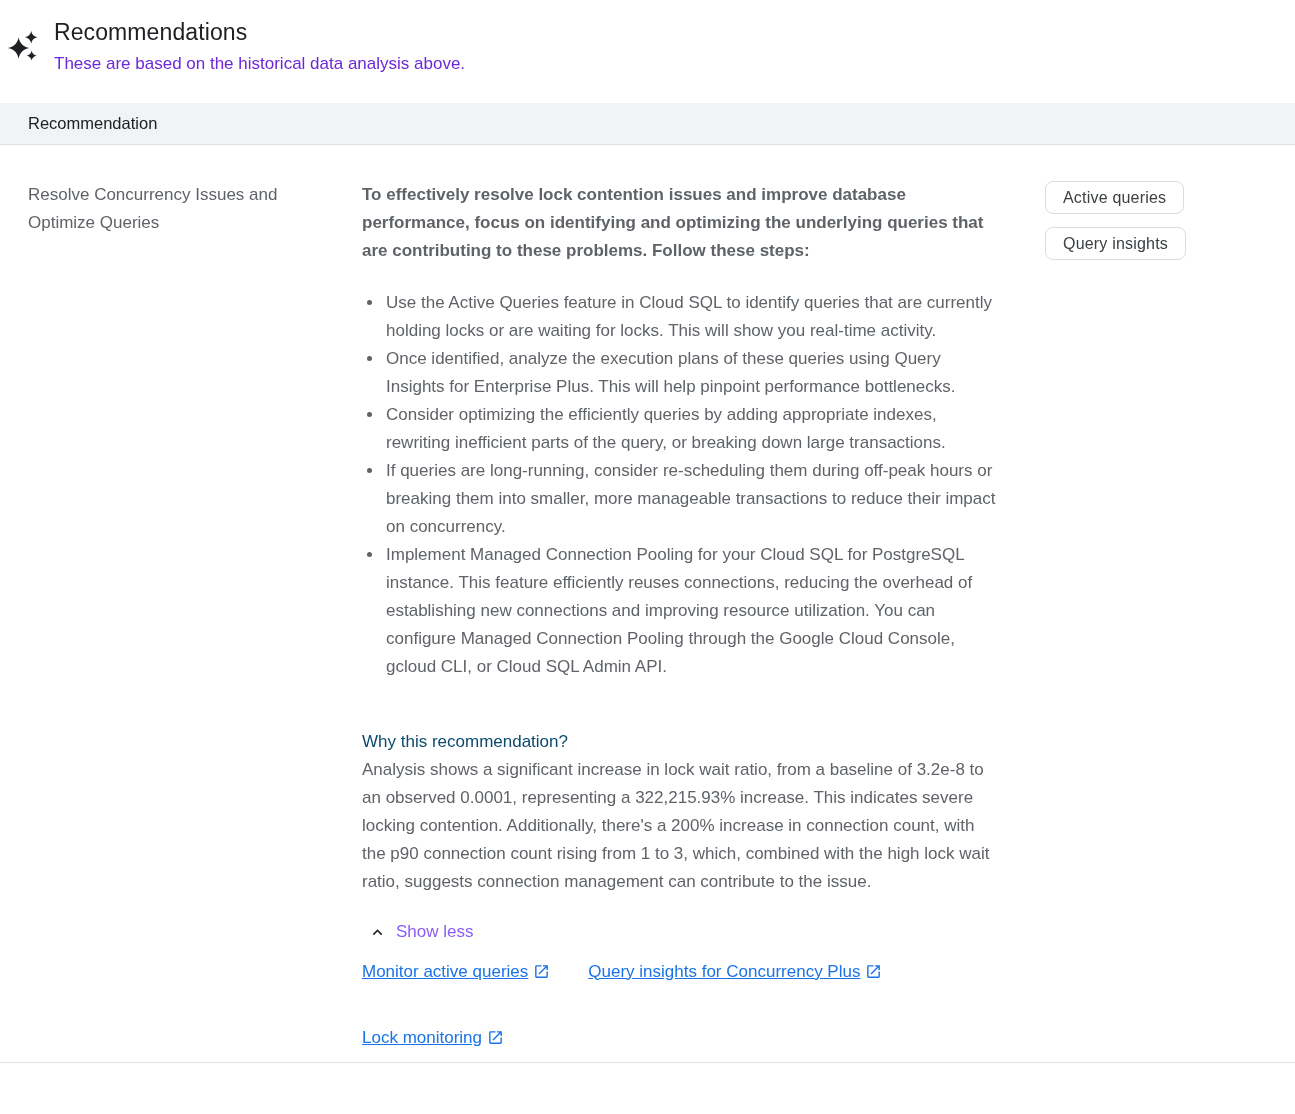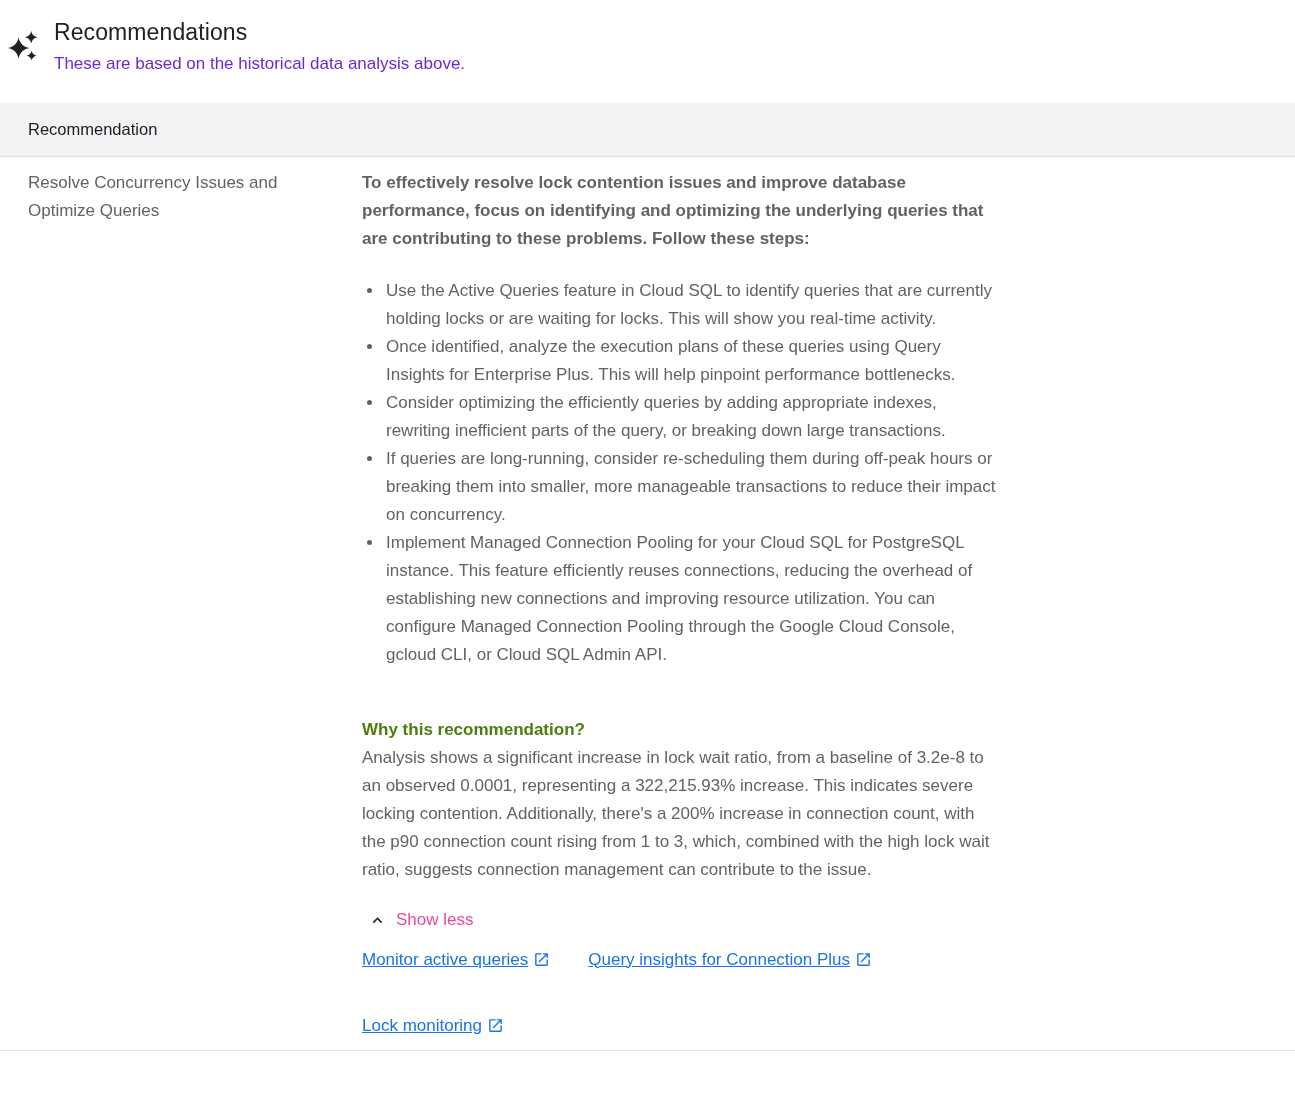--- a/index.html
+++ b/index.html
@@ -36,34 +36,35 @@
     color: #6d28d9;
     margin-top: 4px;
   }
 
   
   .table { margin-top: 27px; width: 100%; }
   .table-header {
     display: grid;
     grid-template-columns: 334px 1fr;
     align-items: center;
-    height: 54px;
+    height: 42px;
     background: #f1f3f4;
     border-bottom: 1px solid #e0e0e0;
     color: #202124;
     font-size: 16.5px;
     font-weight: 500;
   }
   .th-rec { padding-left: 28px; }
   .th-det { padding-left: 28px; }
 
   .table-row {
     display: grid;
     grid-template-columns: 334px 668px 1fr;
     padding-top: 8px;
+    margin-top: 24px;
   }
   .cell-rec {
     padding: 4px 24px 0 28px;
     font-size: 17px;
     line-height: 28px;
     color: #5f6368;
   }
   .cell-det {
     padding: 4px 0 0 28px;
     font-size: 17px;
@@ -74,35 +75,35 @@
 
   .det-intro { margin: 0; font-weight: bold; }
   .det-bullets {
     margin: 24px 0 0 0;
     padding-left: 22px;
     list-style: disc outside;
   }
   .det-bullets li { padding-left: 2px; }
   .why-heading {
     margin-top: 47px;
-    font-weight: 700;
-    color: #4d7c0f;
+    font-weight: 400;
+    color: #0c4a6e;
   }
   .why-text { margin: 0; }
 
   .show-less-row {
     margin-top: 22px;
     margin-left: 6px;
     display: inline-flex;
     align-items: center;
     gap: 9px;
     cursor: pointer;
   }
   .show-less-label {
-    color: #ec4899;
+    color: #8b5cf6;
     font-size: 17px;
     font-weight: 500;
   }
   .chevron-wrap { width: 19px; height: 19px; display: inline-flex; }
 
   .links-row {
     margin-top: 7px;
     max-width: 645px;
     display: flex;
     flex-wrap: wrap;
@@ -202,37 +203,41 @@
         <div class="links-row">
           <a class="ext-link">
             <span class="link-text">Monitor active queries</span>
             <span class="ext-icon-wrap">
               <svg viewBox="0 0 24 24" width="17" height="17" aria-hidden="true">
                 <path fill="#1a73e8" d="M19 19H5V5h7V3H5a2 2 0 0 0-2 2v14a2 2 0 0 0 2 2h14c1.1 0 2-.9 2-2v-7h-2v7zM14 3v2h3.59l-9.83 9.83 1.41 1.41L19 6.41V10h2V3h-7z"></path>
               </svg>
             </span>
           </a>
           <a class="ext-link">
-            <span class="link-text">Query insights for Connection Plus</span>
+            <span class="link-text">Query insights for Concurrency Plus</span>
             <span class="ext-icon-wrap">
               <svg viewBox="0 0 24 24" width="17" height="17" aria-hidden="true">
                 <path fill="#1a73e8" d="M19 19H5V5h7V3H5a2 2 0 0 0-2 2v14a2 2 0 0 0 2 2h14c1.1 0 2-.9 2-2v-7h-2v7zM14 3v2h3.59l-9.83 9.83 1.41 1.41L19 6.41V10h2V3h-7z"></path>
               </svg>
             </span>
           </a>
           <a class="ext-link">
             <span class="link-text">Lock monitoring</span>
             <span class="ext-icon-wrap">
               <svg viewBox="0 0 24 24" width="17" height="17" aria-hidden="true">
                 <path fill="#1a73e8" d="M19 19H5V5h7V3H5a2 2 0 0 0-2 2v14a2 2 0 0 0 2 2h14c1.1 0 2-.9 2-2v-7h-2v7zM14 3v2h3.59l-9.83 9.83 1.41 1.41L19 6.41V10h2V3h-7z"></path>
               </svg>
             </span>
           </a>
         </div>
       </div>
 
+      <div class="cell-actions">
+        <button class="chip">Active queries</button>
+        <button class="chip">Query insights</button>
+      </div>
 
     </div>
 
     <hr class="bottom-divider">
   </div>
 
 </div>
 
 </body></html>

